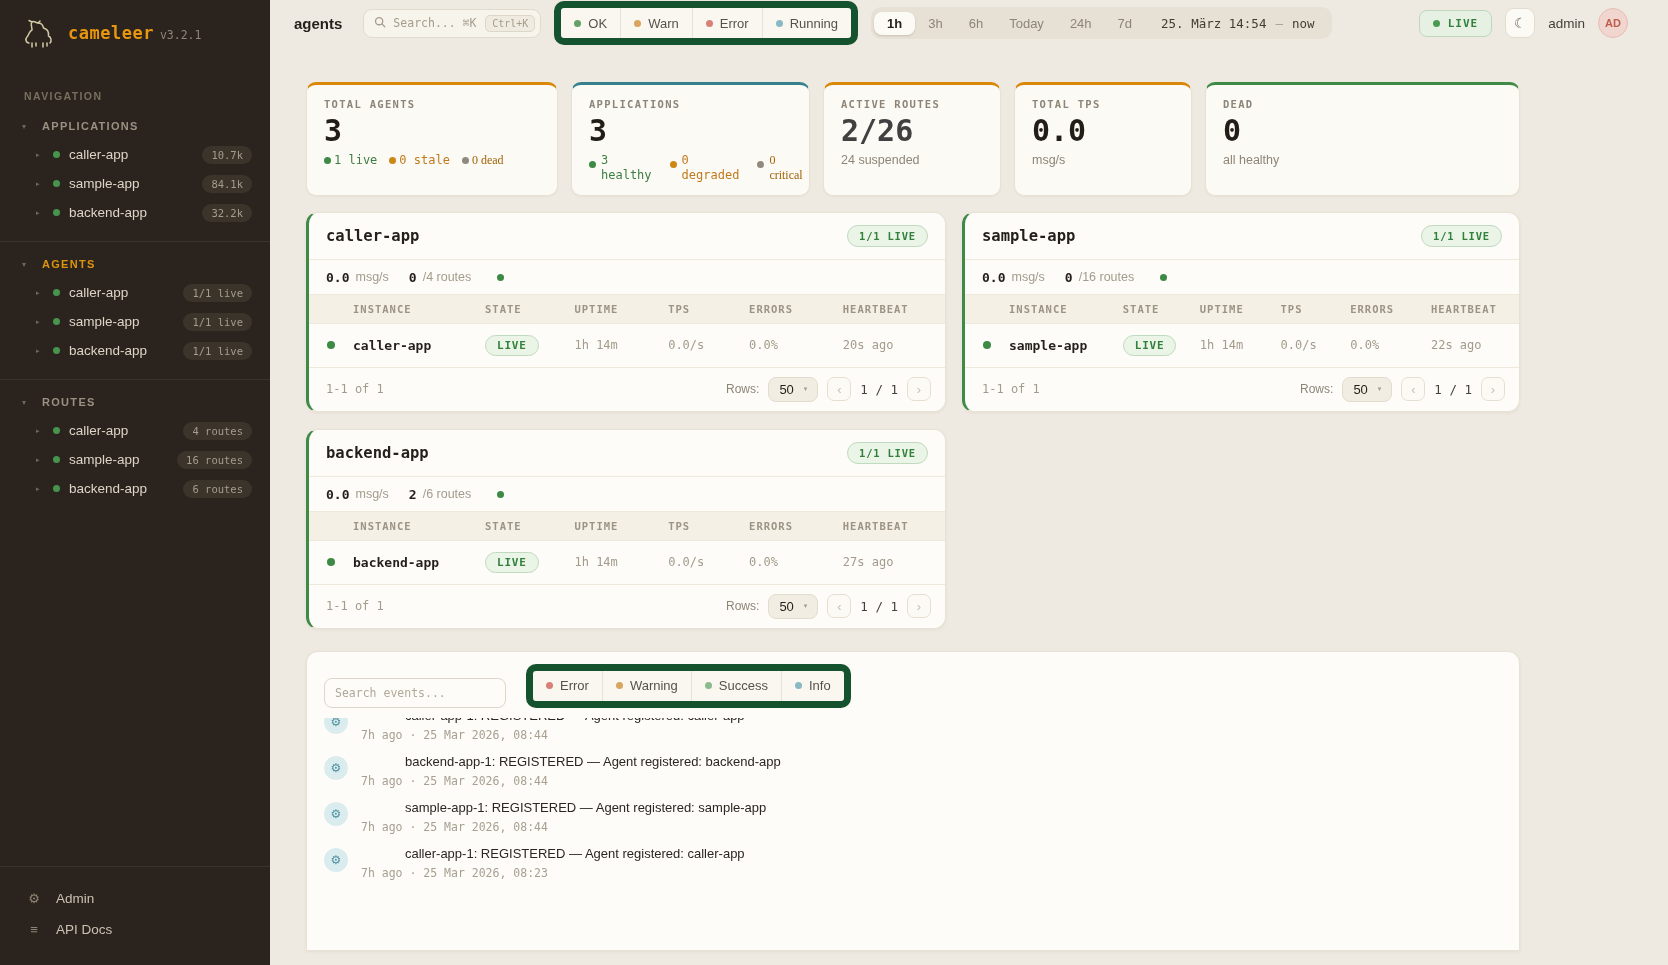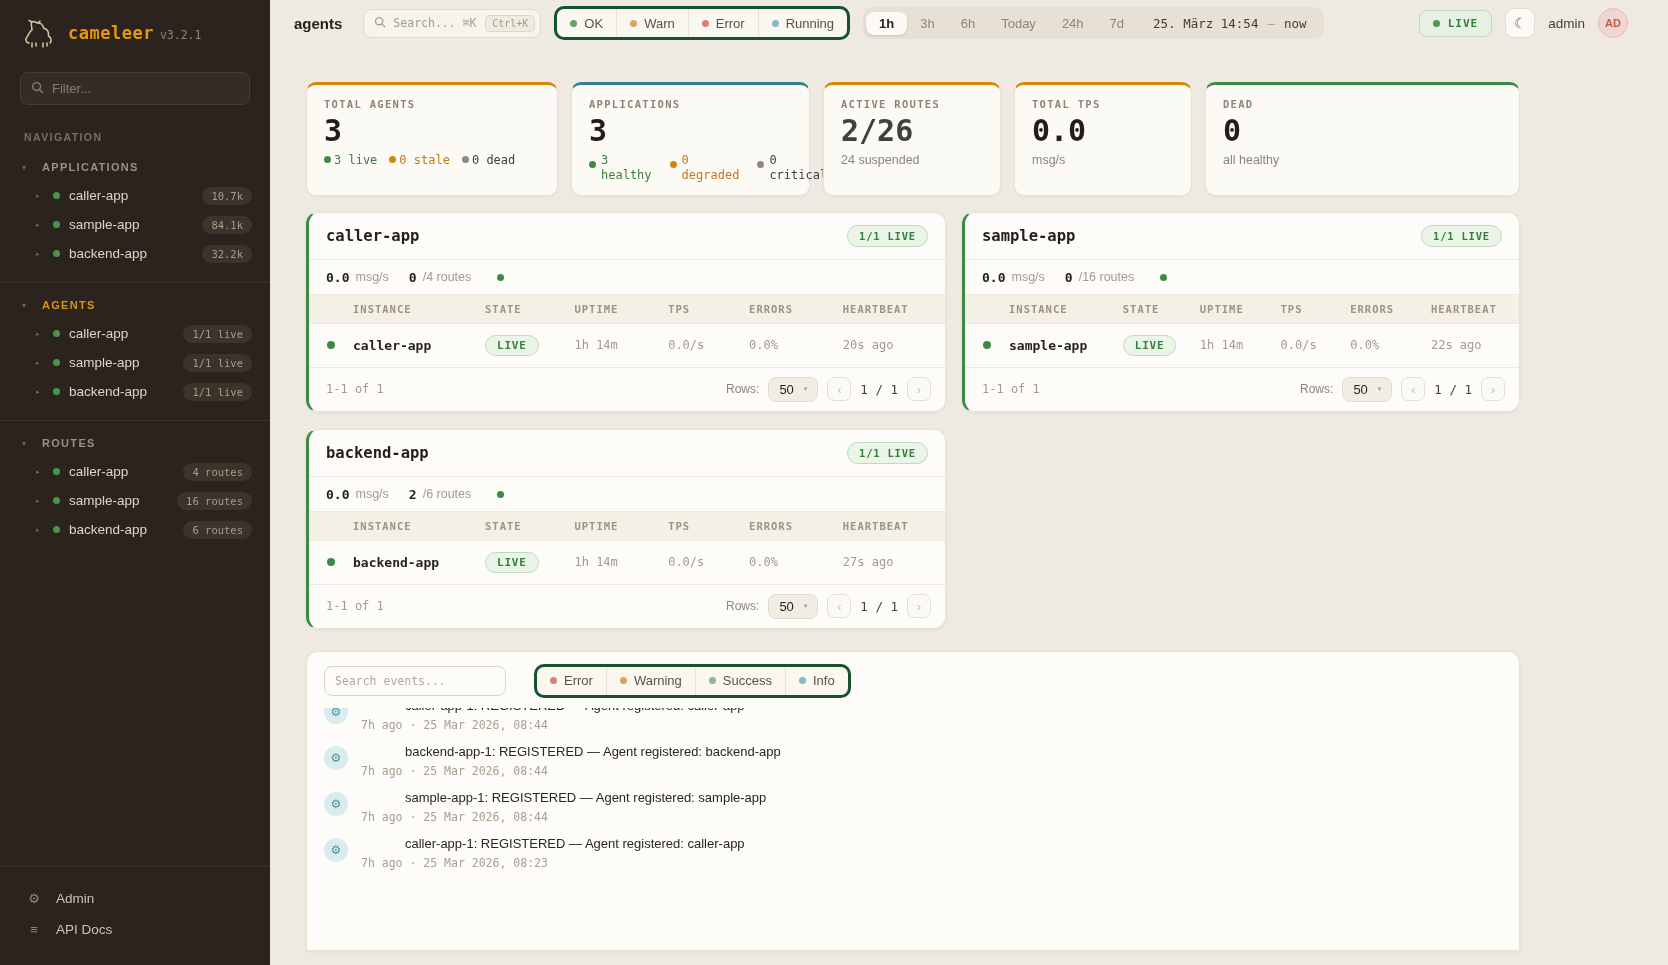--- a/index.html
+++ b/index.html
@@ -35,21 +35,21 @@
   .foot-label { font-size:13.5px; color:#c9c2b2; }
 
   
   .main { flex:1; display:flex; flex-direction:column; overflow:hidden; }
   .topbar { height:46px; display:flex; align-items:center; padding:0 40px 0 24px; gap:13px; }
   .page-title { font-size:15px; font-weight:bold; color:#241f1a; margin-right:8px; }
   .search-pill { width:178px; height:29px; background:#f7f4ec; border:1px solid #e1dbcd; border-radius:9px; display:flex; align-items:center; gap:7px; padding:0 5px 0 10px; }
   .search-pill input { flex:1; min-width:0; border:none; outline:none; background:transparent; font-family:"DejaVu Sans Mono", monospace; font-size:11.5px; color:#55504a; }
   .search-pill input::placeholder { color:#a59c8d; }
   .kbd { font-family:"DejaVu Sans Mono", monospace; font-size:10px; color:#a59c8d; background:#efebe0; border:1px solid #ddd7c8; border-radius:5px; padding:2px 6px; white-space:nowrap; }
-  .chip-group { display:flex; background:#faf7f1; border:3px solid #14532d; border-radius:10px; overflow:hidden; height:34px; }
+  .chip-group { display:flex; background:#faf7f1; border:7px solid #14532d; border-radius:10px; overflow:hidden; height:44px; }
   .chip { display:flex; align-items:center; gap:7px; padding:0 13px; font-size:13px; color:#57514a; cursor:pointer; }
   .chip + .chip { border-left:1px solid #e9e3d6; }
   .dot.ok { background:#64a167; } .dot.warn { background:#d9a45c; } .dot.err { background:#d88077; } .dot.run { background:#88b9c4; }
   .range-group { display:flex; align-items:center; background:#e7e1d5; border-radius:10px; padding:3px; height:32px; }
   .range-btn { padding:4px 13px; font-size:13px; color:#8d8578; border-radius:8px; cursor:pointer; white-space:nowrap; }
   .range-btn.active { background:#fcfaf5; color:#241f1a; font-weight:bold; box-shadow:0 1px 2px rgba(60,50,30,0.18); }
   .range-date { display:flex; align-items:center; gap:9px; padding:0 14px 0 16px; font-family:"DejaVu Sans Mono", monospace; font-size:12.5px; color:#413b32; white-space:nowrap; }
   .range-dash { color:#a59c8d; }
   .topbar-spacer { flex:1; }
   .live-pill { display:flex; align-items:center; gap:8px; background:#e6f1e3; border:1px solid #bdd9bc; border-radius:8px; padding:6px 13px; }
@@ -67,21 +67,21 @@
   .stat-card.green { border-top-color:#3e8a46; }
   .stat-label { font-family:"DejaVu Sans Mono", monospace; font-size:10.5px; font-weight:bold; letter-spacing:1.3px; color:#8d8578; }
   .stat-value { font-family:"DejaVu Sans Mono", monospace; font-size:30px; font-weight:bold; color:#221d17; margin:5px 0 6px 0; line-height:1.05; }
   .stat-value.orange { color:#404040; }
   .stat-sub { font-size:12.5px; color:#8d8578; }
   .legend-inline { display:flex; gap:12px; font-family:"DejaVu Sans Mono", monospace; font-size:12px; }
   .legend-inline .li { display:flex; align-items:center; gap:3px; }
   .legend-stack { display:flex; gap:18px; font-family:"DejaVu Sans Mono", monospace; font-size:12px; line-height:1.25; }
   .legend-stack .li { display:flex; gap:5px; align-items:flex-start; }
   .legend-stack .dot { margin-top:8px; }
-  .lg-green { color:#3c7d42; } .lg-orange { color:#c07a1e; } .lg-red { color:#404040; }
+  .lg-green { color:#3c7d42; } .lg-orange { color:#c07a1e; } .lg-red { color:#a16207;font-family:Liberation Serif, serif; }
   .dot.lgreen { background:#3c8a44; } .dot.lorange { background:#cd8712; } .dot.lgrey { background:#8f897e; }
 
   .live-summary { display:inline-flex; margin-top:28px; background:#e9f3e6; border:1px solid #bfdabe; border-radius:8px; padding:5px 11px; font-family:"DejaVu Sans Mono", monospace; font-size:11px; font-weight:bold; letter-spacing:0.8px; color:#33803c; }
 
   
   .app-grid { margin-top:16px; display:grid; grid-template-columns:640px 558px; column-gap:16px; row-gap:17px; }
   .app-card { background:#fdfcf8; border:1px solid #e8e2d4; border-left:3px solid #3e8a46; border-radius:12px; box-shadow:0 1px 3px rgba(90,75,50,0.07); overflow:hidden; align-self:start; }
   .app-head { display:flex; align-items:center; justify-content:space-between; padding:12px 17px; border-bottom:1px solid #efe9dc; }
   .app-title { font-family:"DejaVu Sans Mono", monospace; font-weight:bold; font-size:15.5px; color:#241f1a; }
   .app-badge { display:inline-flex; background:#eaf4e7; border:1px solid #bfdabe; border-radius:999px; padding:4px 11px; font-family:"DejaVu Sans Mono", monospace; font-size:10.5px; font-weight:bold; letter-spacing:0.8px; color:#33803c; }
@@ -106,21 +106,21 @@
   .rows-value { font-size:13px; color:#241f1a; }
   .rows-caret { font-size:7px; color:#a49b8c; }
   .pg-btn { width:24px; height:24px; background:#fcfaf5; border:1px solid #e5dfd1; border-radius:7px; color:#c7c0b1; font-size:13px; display:flex; align-items:center; justify-content:center; cursor:pointer; }
   .pg-num { font-family:"DejaVu Sans Mono", monospace; font-size:12.5px; color:#45403a; }
 
   
   .timeline-card { margin-top:22px; height:300px; background:#fdfcf8; border:1px solid #e8e2d4; border-radius:12px 12px 0 0; box-shadow:0 1px 3px rgba(90,75,50,0.07); overflow:hidden; display:flex; flex-direction:column; }
   .tl-head { display:flex; align-items:center; justify-content:space-between; padding:13px 17px; border-bottom:1px solid #efe9dc; }
   .tl-title { font-size:15px; font-weight:bold; color:#241f1a; }
   .tl-count { font-family:"DejaVu Sans Mono", monospace; font-size:11.5px; color:#a49b8c; }
-  .tl-controls { display:flex; align-items:center; gap:28px; padding:12px 17px 10px 17px; }
+  .tl-controls { display:flex; align-items:flex-end; gap:20px; padding:12px 17px 10px 17px; }
   .tl-search { width:182px; height:30px; background:#fdfcf8; border:1px solid #ddd7c8; border-radius:8px; padding:0 10px; }
   .tl-search input { width:100%; height:100%; border:none; outline:none; background:transparent; font-family:"DejaVu Sans Mono", monospace; font-size:11.5px; color:#55504a; }
   .tl-search input::placeholder { color:#b2a999; }
   .dot.info { background:#88b9c4; } .dot.succ { background:#8cba8e; }
   .tl-events { flex:1; overflow:hidden; padding:0 17px; }
   .tl-event { display:flex; gap:13px; padding:6px 0; cursor:pointer; }
   .tl-event.clipped { margin-top:-16px; }
   .ev-icon { width:24px; height:24px; min-width:24px; border-radius:50%; background:#dbecef; color:#4f93a3; font-size:12px; display:flex; align-items:center; justify-content:center; margin-top:2px; }
   .ev-title { font-size:13px; color:#2b2620;margin-left:44px; }
   .ev-time { font-family:"DejaVu Sans Mono", monospace; font-size:11.5px; color:#a89f90; margin-top:5px; }
@@ -135,29 +135,20 @@
         <path d="M7 25 C4 25 3 21 5 19 C7 17 7 13 10 12 C10 8 8 6 10 4 C12 2.5 14 5 16 5 C19 5 21 7 21.5 10 C25 11 27 14 26.5 18 C29 19 30 23 28 25"></path>
         <path d="M10 25 L10 29 M14 25 L14 28 M21 25 L21 29 M25 25 L25 28"></path>
         <path d="M10 4 L7 2.5 M16 5 L18 3"></path>
       </svg>
     </span>
     <span>
       <span class="brand">cameleer</span><span class="brand-ver">v3.2.1</span>
     </span>
   </div>
 
-  <div class="filter-box">
-    <span>
-      <svg width="13" height="13" viewBox="0 0 14 14" fill="none" stroke="#87806f" stroke-width="1.5" stroke-linecap="round">
-          <circle cx="6" cy="6" r="4.2"></circle>
-          <path d="M9.2 9.2 L12.5 12.5"></path>
-        </svg>
-    </span>
-    <input type="text" placeholder="Filter..." style="">
-  </div>
 
   <div class="nav-label">NAVIGATION</div>
 
   <div class="side-section">
     <div class="section-header">
       <span class="section-caret">▾</span>
       <span class="section-label">APPLICATIONS</span>
     </div>
     <div class="side-item">
       <span class="item-caret">▸</span>
@@ -305,21 +296,21 @@
 
   <div class="content">
 
     <div class="stat-row">
       <div class="stat-card">
         <div class="stat-label">TOTAL AGENTS</div>
         <div class="stat-value">3</div>
         <div class="legend-inline">
           <span class="li lg-green">
               <span class="dot lgreen"></span>
-              <span>3 live</span>
+              <span>1 live</span>
             </span>
           <span class="li lg-orange">
               <span class="dot lorange"></span>
               <span>0 stale</span>
             </span>
           <span class="li lg-red">
               <span class="dot lgrey"></span>
               <span>0 dead</span>
             </span>
         </div>

